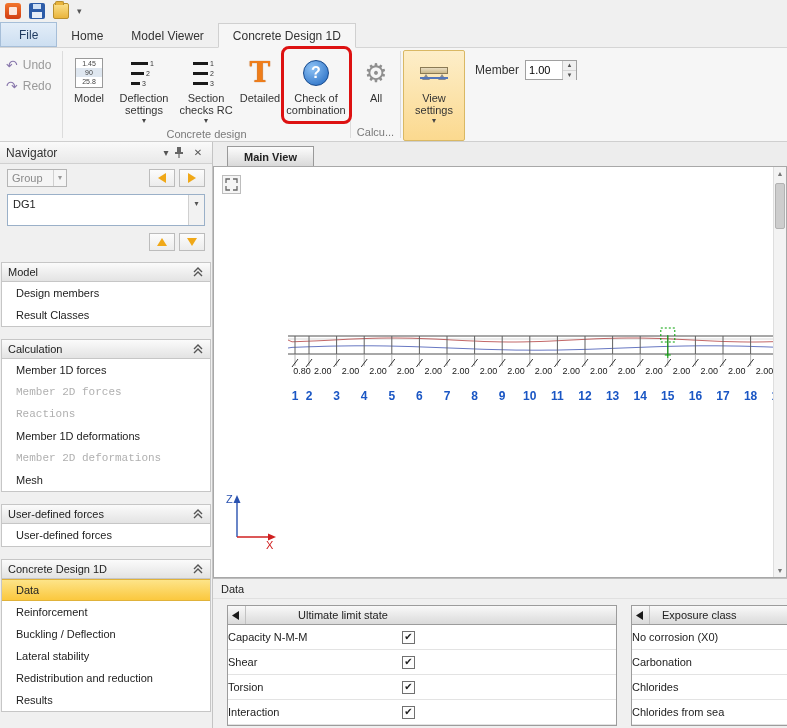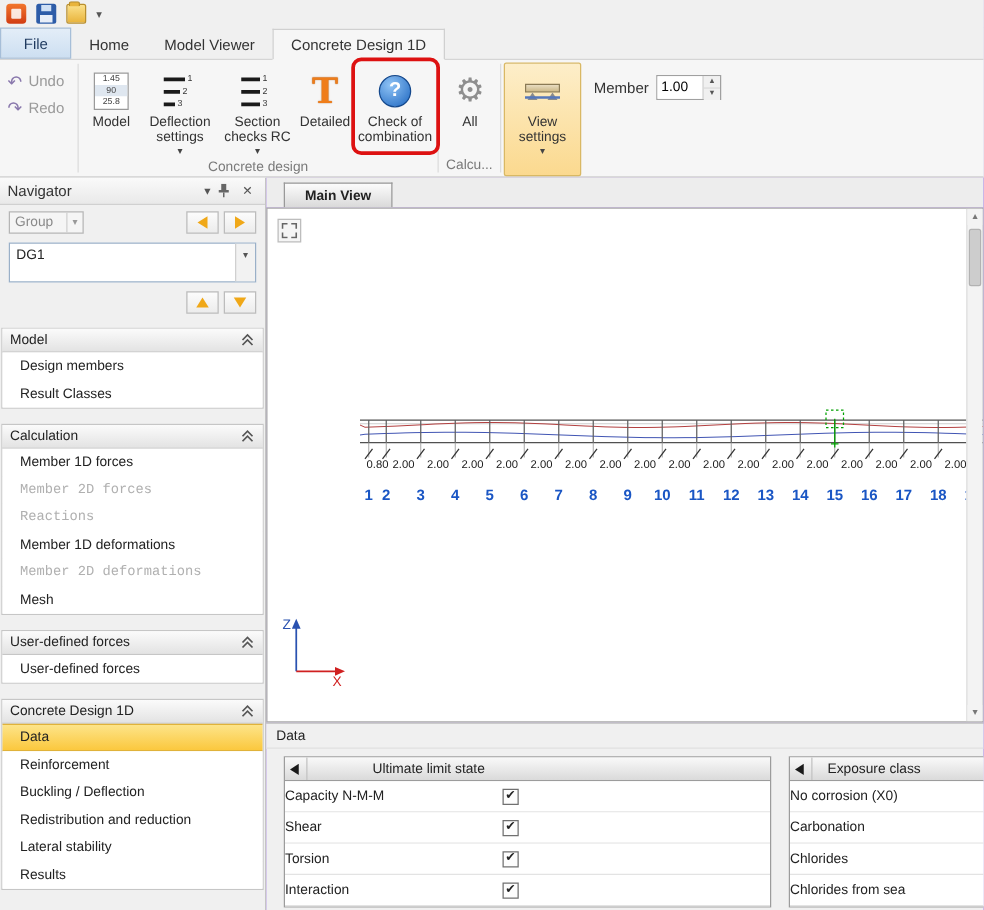--- a/index.html
+++ b/index.html
@@ -374,22 +374,22 @@
           <div class="sec-header">
             <span class="sh-label">Concrete Design 1D</span>
             <svg width="12" height="12" viewBox="0 0 12 12">
                 <polyline points="2,6 6,2 10,6" fill="none" stroke="#555" stroke-width="1.4"></polyline>
                 <polyline points="2,10 6,6 10,10" fill="none" stroke="#555" stroke-width="1.4"></polyline>
               </svg>
           </div>
           <div class="nav-item selected">Data</div>
           <div class="nav-item">Reinforcement</div>
           <div class="nav-item">Buckling / Deflection</div>
+          <div class="nav-item">Lateral stability</div>
           <div class="nav-item">Redistribution and reduction</div>
-          <div class="nav-item">Lateral stability</div>
           <div class="nav-item">Results</div>
         </div>
 
       </div>
     </div>
 
     <div class="maincol">
       <div class="viewtab-row">
         <div class="viewtab">Main View</div>
       </div>

